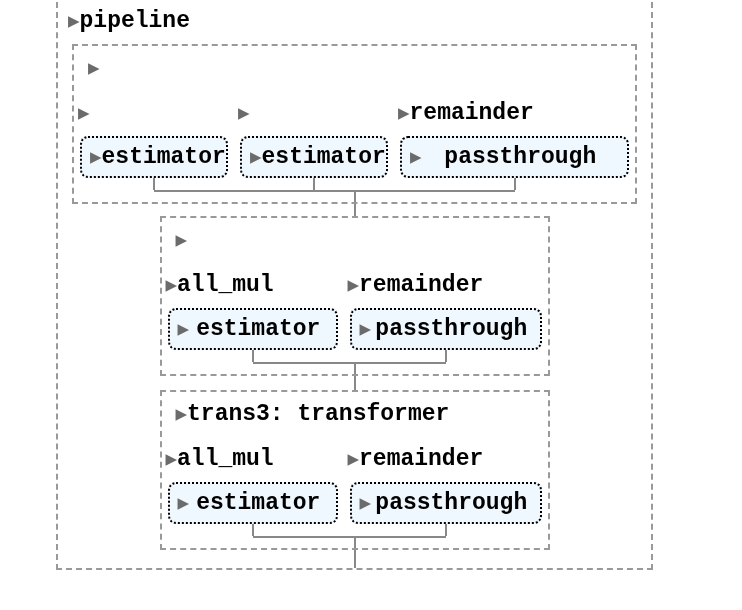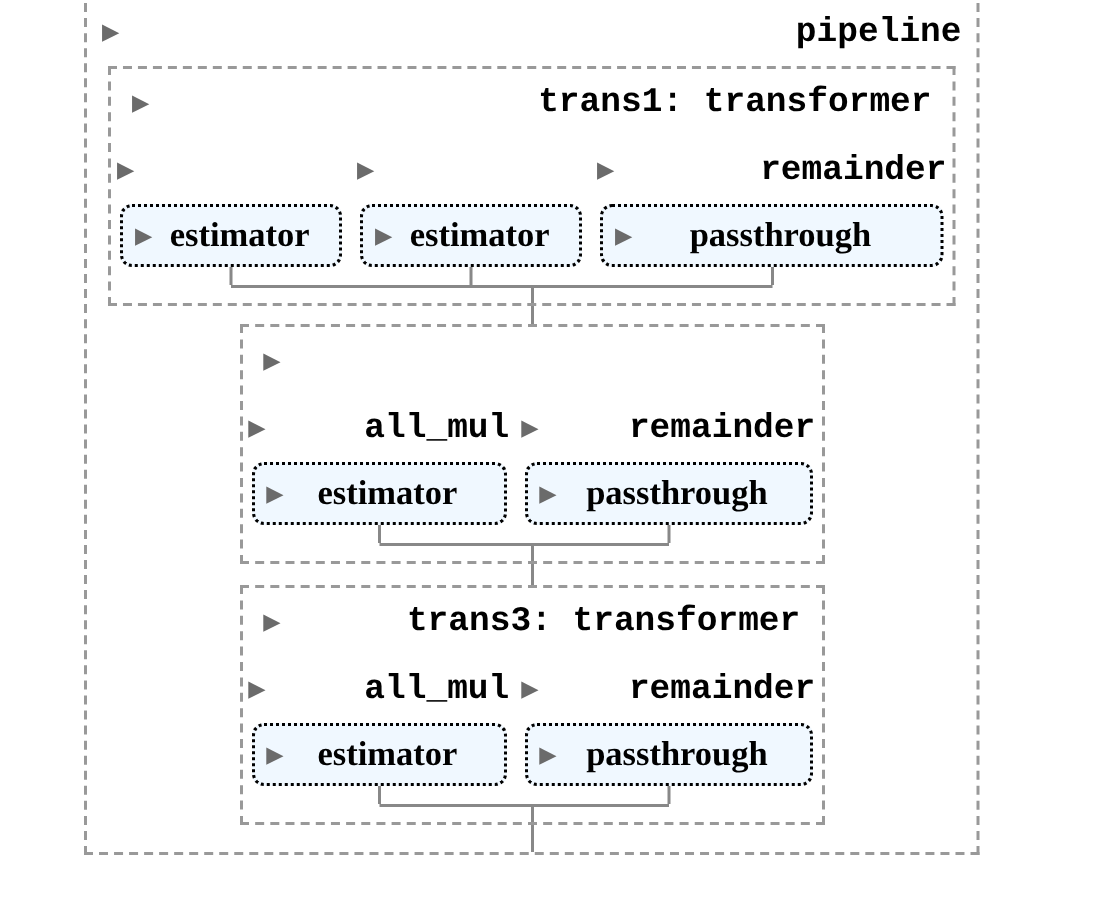--- a/index.html
+++ b/index.html
@@ -36,21 +36,21 @@
   .pl-row { height: 50px; padding: 4px 10px 0 10px; }
   .trans-label { height: 44px; padding: 0 14px; }
   .col-label { height: 46px; padding: 0 4px; }
   .mk {
     font-family: "DejaVu Sans", sans-serif;
     font-size: 15px;
     color: #6b6b6b;
     line-height: 1;
     flex: none;
   }
-  .ltext { flex: 1 1 auto; text-align: right; white-space: nowrap; }
+  .ltext { flex: 1 1 auto; text-align: left; white-space: nowrap; }
   .trans {
     box-sizing: border-box;
     border: 2px dashed #999999;
     display: flex;
     flex-direction: column;
     align-items: center;
     flex: none;
   }
   .t1 { width: 565px; }
   .t23 { width: 390px; }
@@ -78,21 +78,21 @@
     height: 42px;
     box-sizing: border-box;
     background: #f0f8ff;
     border: 2px dotted #000000;
     border-radius: 8px;
     display: flex;
     align-items: center;
     padding: 0 8px;
     cursor: pointer;
   }
-  .etext { flex: 1 1 auto; text-align: center; white-space: nowrap; font-family: Liberation Serif, serif; }
+  .etext { flex: 1 1 auto; text-align: center; white-space: nowrap; }
   .drop { width: 2px; height: 12px; background: #888888; flex: none; }
   .bus { height: 2px; background: #888888; flex: none; }
   .bus-first { width: 50%; align-self: flex-end; }
   .bus-mid { width: 100%; }
   .bus-last { width: 50%; align-self: flex-start; }
   .downline { width: 2px; height: 10px; background: #888888; flex: none; }
   .vconn { width: 2px; background: #888888; flex: none; }
   .c1 { height: 12px; }
   .c2 { height: 14px; }
   .c3 { flex: 1 1 auto; }
@@ -104,21 +104,20 @@
   <div class="pipeline-box">
 
     <div class="lrow pl-row">
       <span class="mk">▶</span>
       <span class="ltext">pipeline</span>
     </div>
 
     <div class="trans t1">
       <div class="lrow trans-label">
         <span class="mk">▶</span>
-        <span class="ltext">trans1: transformer</span>
       </div>
       <div class="parallel">
         <div class="pitem">
           <div class="lrow col-label">
             <span class="mk">▶</span>
           </div>
           <div class="ebox">
             <span class="mk">▶</span>
             <span class="etext">estimator</span>
           </div>

